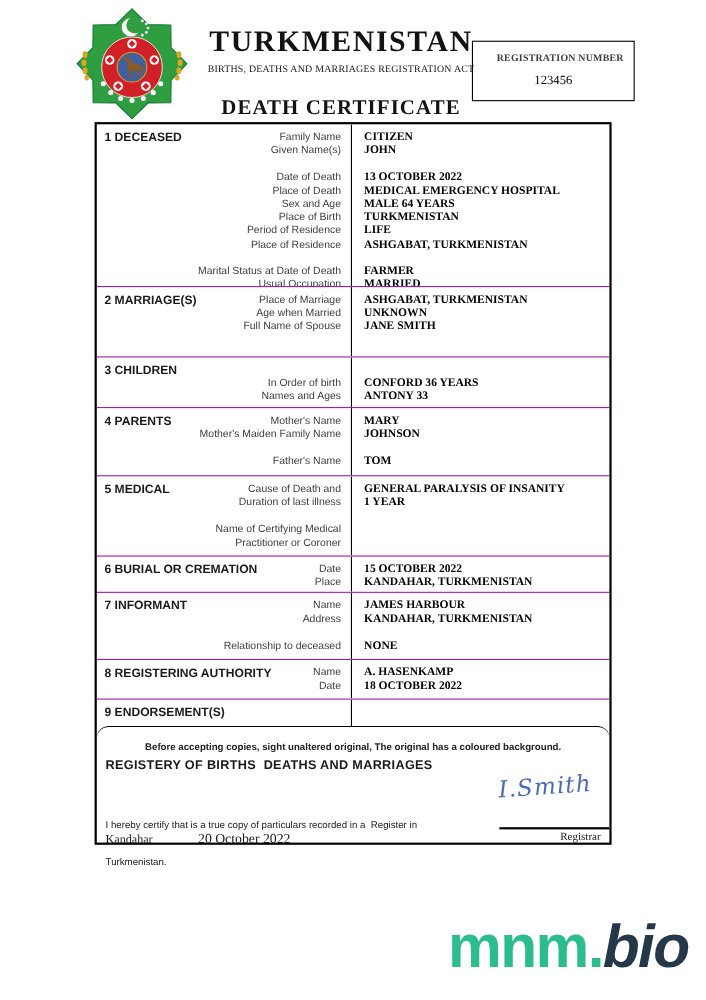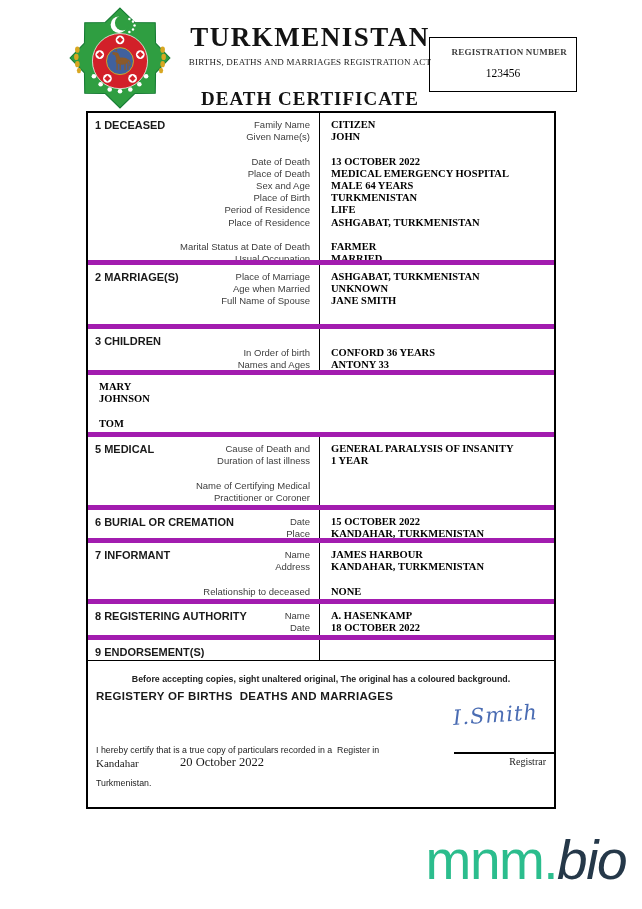--- a/index.html
+++ b/index.html
@@ -12,44 +12,44 @@
   .head-center{position:absolute;left:176px;top:22px;width:268px;text-align:center;}
   .country{font-family:"Liberation Serif",serif;font-weight:bold;font-size:27px;letter-spacing:1.5px;color:#131313;}
   .act{font-family:"Liberation Serif",serif;font-size:9px;margin-top:4px;letter-spacing:0.2px;color:#1c1c1c;white-space:nowrap;}
   .doc-title{font-family:"Liberation Serif",serif;font-weight:bold;font-size:19px;margin-top:21px;letter-spacing:1px;color:#131313;}
   .regbox{position:absolute;left:429px;top:37px;width:148px;height:55px;border:1px solid #000;text-align:center;box-sizing:border-box;}
   .regbox .lab{font-family:"Liberation Serif",serif;font-weight:bold;font-size:9px;margin-top:9px;letter-spacing:0.2px;}
   .regbox .num{font-family:"Liberation Serif",serif;font-size:11.5px;margin-top:10px;}
 
   
   .cert{position:absolute;left:86px;top:111px;width:470px;border:2px solid #000;box-sizing:border-box;background:#fff;}
-  .section{position:relative;display:flex;border-top:5px solid #a21caf;box-sizing:border-box;overflow:hidden;}
+  .section{position:relative;display:flex;border-top:1px solid #a21caf;box-sizing:border-box;overflow:hidden;}
   .section.first{border-top:none;}
   .sec1{height:147px}.sec2{height:64px}.sec3{height:46px}.sec4{height:62px}
   .sec5{height:73px}.sec6{height:33px}.sec7{height:61px}.sec8{height:36px}.sec9{height:25px}
   .left{width:232px;border-right:1px solid #000;box-sizing:border-box;position:relative;padding-top:6px;}
   .right{flex:1;padding-top:6px;overflow:hidden;}
   .sec-title{position:absolute;left:7px;top:6px;font-weight:bold;font-size:11px;color:#1a1a1a;white-space:nowrap;}
   .row{height:12.2px;line-height:12.2px;white-space:nowrap;}
   .lab{text-align:right;padding-right:9px;font-size:9.5px;color:#3d3d3d;}
   .val{padding-left:11px;font-family:"Liberation Serif",serif;font-weight:bold;font-size:10.5px;color:#000;}
 
   
-  .cfooter{position:relative;border-top:1px solid #000;height:147px;box-sizing:border-box;}
+  .cfooter{position:relative;border-top:1px solid #000;height:106px;box-sizing:border-box;border-radius:11px;}
   .notice{position:absolute;top:13px;left:0;right:0;text-align:center;font-weight:bold;font-size:8.8px;color:#222;}
   .registry{position:absolute;top:29px;left:8px;font-weight:bold;font-size:11.5px;letter-spacing:0.3px;color:#1a1a1a;white-space:pre;}
   .certify{position:absolute;top:62px;left:8px;width:300px;font-size:8.8px;line-height:11px;color:#222;white-space:pre-wrap;}
   .signature{position:absolute;top:42px;right:16px;font-family:"DejaVu Serif",serif;font-style:italic;font-size:21px;color:#4a6cb3;transform:rotate(-4deg);letter-spacing:1px;}
   .sigline{position:absolute;top:91px;right:0;width:100px;border-top:2px solid #000;}
   .registrar{position:absolute;top:95px;right:8px;font-family:"Liberation Serif",serif;font-size:10px;color:#222;}
   .place{position:absolute;top:96px;left:8px;font-family:"Liberation Serif",serif;font-size:11px;color:#1a1a1a;}
   .cdate{position:absolute;top:94px;left:92px;font-family:"Liberation Serif",serif;font-size:12.5px;color:#1a1a1a;}
 
   
-  .brand{position:absolute;top:828px;right:16px;font-size:55px;font-weight:normal;letter-spacing:-1.5px;white-space:nowrap;margin-left:28px;}
+  .brand{position:absolute;top:828px;right:16px;font-size:55px;font-weight:bold;letter-spacing:-1.5px;white-space:nowrap;margin-left:28px;}
   .brand .p{color:#2bbd8d;}
   .brand .s{color:#253849;font-style:italic;}
 </style>
 </head>
 <body>
 
 <div class="page">
 
   <div class="emblem">
     <svg width="108" height="104" viewBox="0 0 100 100">
@@ -201,20 +201,29 @@
         </div>
       <div class="right">
           <div class="values">
             <div class="row val"></div>
             <div class="row val">CONFORD 36 YEARS</div>
             <div class="row val">ANTONY 33</div>
           </div>
         </div>
     </div>
     <div class="section sec4">
+      <div class="left">
+          <div class="sec-title">4 PARENTS</div>
+          <div class="labels">
+            <div class="row lab">Mother's Name</div>
+            <div class="row lab">Mother's Maiden Family Name</div>
+            <div class="row lab"></div>
+            <div class="row lab">Father's Name</div>
+          </div>
+        </div>
       <div class="right">
           <div class="values">
             <div class="row val">MARY</div>
             <div class="row val">JOHNSON</div>
             <div class="row val"></div>
             <div class="row val">TOM</div>
           </div>
         </div>
     </div>
     <div class="section sec5">

